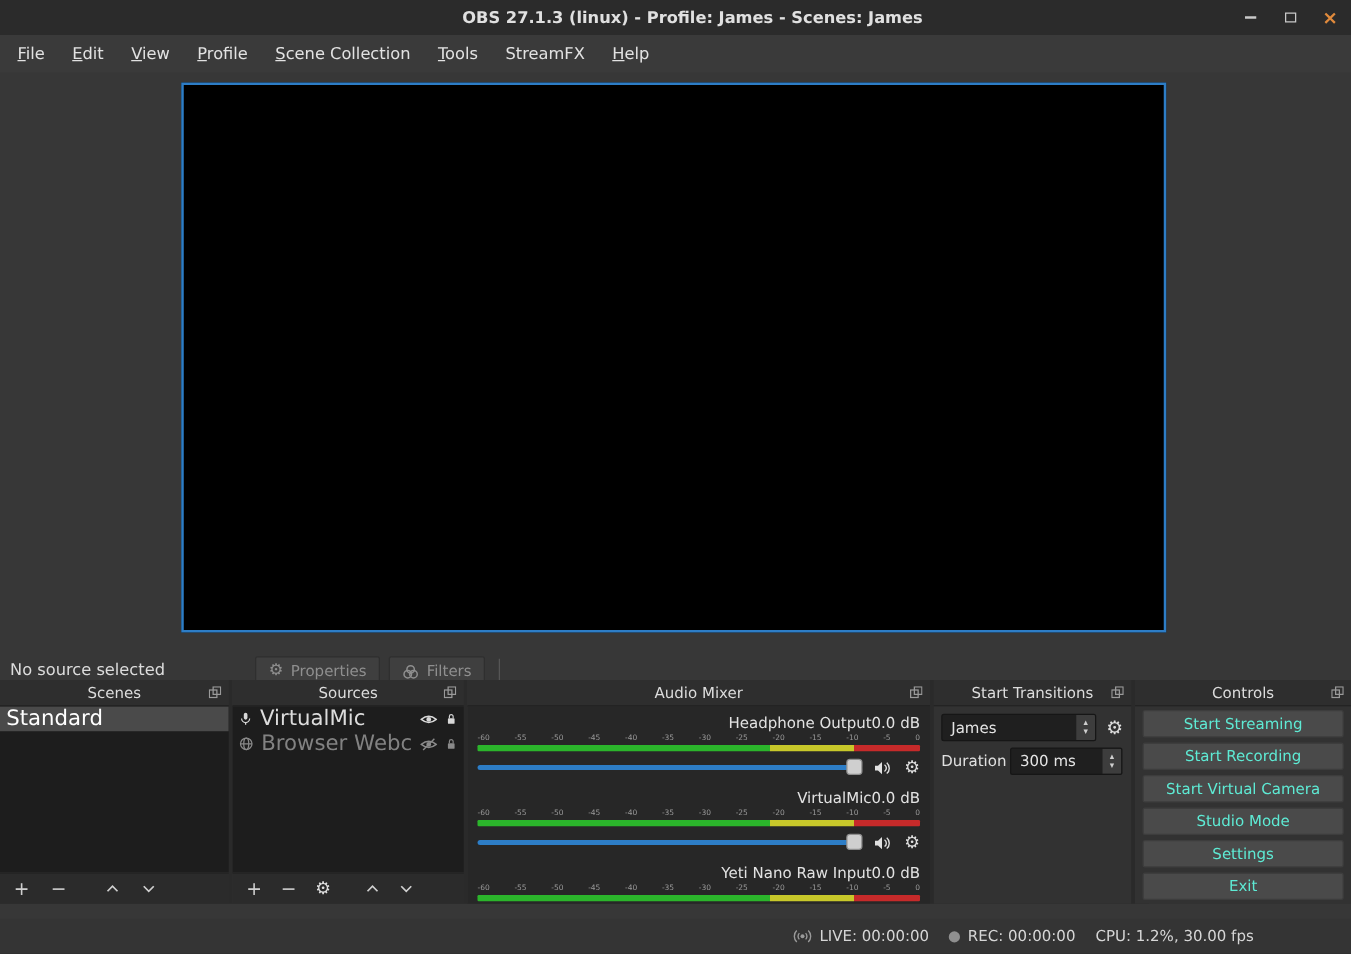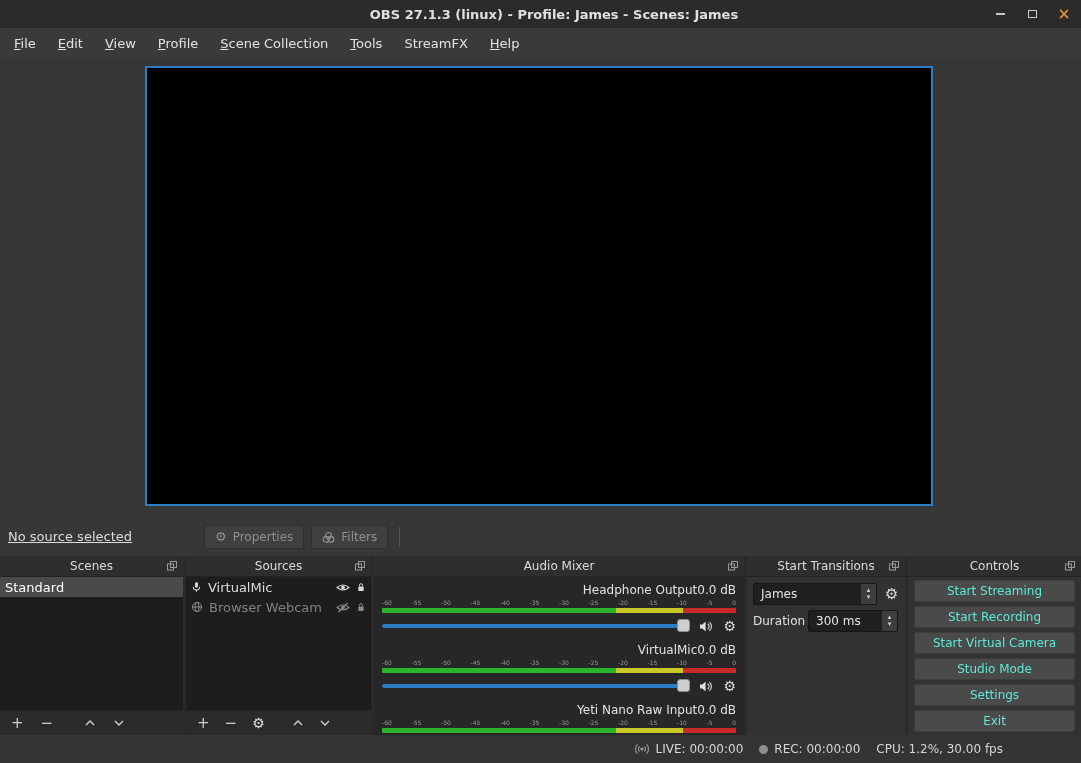--- a/index.html
+++ b/index.html
@@ -22,37 +22,37 @@
              display:flex; align-items:center; padding-left:3px; }
   .menu-item { padding:4px 11px; font-size:13px; color:#e2e2e2; cursor:default; }
   .menu-item u { text-decoration:underline; }
 
   
   .preview-canvas { position:absolute; left:145px; top:66px; width:788px; height:440px;
                     background:#000; border:2px solid #2d7dc6; }
 
   
   .source-toolbar { position:absolute; top:522px; left:0; right:0; height:30px; }
-  .no-source { position:absolute; left:8px; top:7px; font-size:13px; color:#dcdcdc;text-decoration:underline; }
+  .no-source { position:absolute; left:8px; top:7px; font-size:13px; color:#dcdcdc; }
   .st-buttons { position:absolute; left:204px; top:3px; display:flex; align-items:center; gap:7px; }
   .tb-btn { display:flex; align-items:center; gap:6px; height:24px; padding:0 10px;
             background:#3f3f3f; border:1px solid #2f2f2f; border-radius:2px;
             font-size:12px; color:#8f8f8f; font-family:inherit; }
   .tb-btn .gear-glyph { font-size:13px; color:#8f8f8f; }
   .vsep { width:1px; height:20px; background:#555; margin-left:4px; }
 
   
-  .docks { position:absolute; top:556px; left:0; width:919px; height:179px; background:#2a2a2a; }
+  .docks { position:absolute; top:544px; left:0; width:919px; height:179px; background:#2a2a2a; }
   .dock { position:absolute; top:0; bottom:0; background:#323232; display:flex; flex-direction:column; }
   .dock-header { height:21px; min-height:21px; background:#2e2e2e; border-bottom:1px solid #232323;
                  display:flex; align-items:center; justify-content:center; position:relative; }
   .dock-title { font-size:12px; color:#dcdcdc; }
   .float-icon { position:absolute; right:6px; top:5px; color:#9a9a9a; line-height:0; }
   .list { flex:1; background:#1d1d1d; overflow:hidden; }
-  .row { height:20px; display:flex; align-items:center; gap:6px; padding:0 5px; font-size:13px; color:#dcdcdc; }
+  .row { height:20px; display:flex; align-items:center; gap:6px; padding:0 5px; font-size:17px; color:#dcdcdc; }
   .row.selected { background:#4a4a4a; color:#fff; }
   .row.dimmed { color:#828282; }
   .row .row-label { flex:1; white-space:nowrap; overflow:hidden; }
   .row .src-icon, .row .eye-icon, .row .lock-icon { line-height:0; }
   .dock-toolbar { height:25px; min-height:25px; background:#2b2b2b; border-top:1px solid #232323;
                   display:flex; align-items:center; gap:17px; padding:0 11px; color:#cfcfcf; }
   .tb-icon { font-size:15px; line-height:15px; cursor:default; display:flex; align-items:center; }
   .tb-icon.gear-glyph { font-size:14px; }
   .chev svg { display:block; }
 

